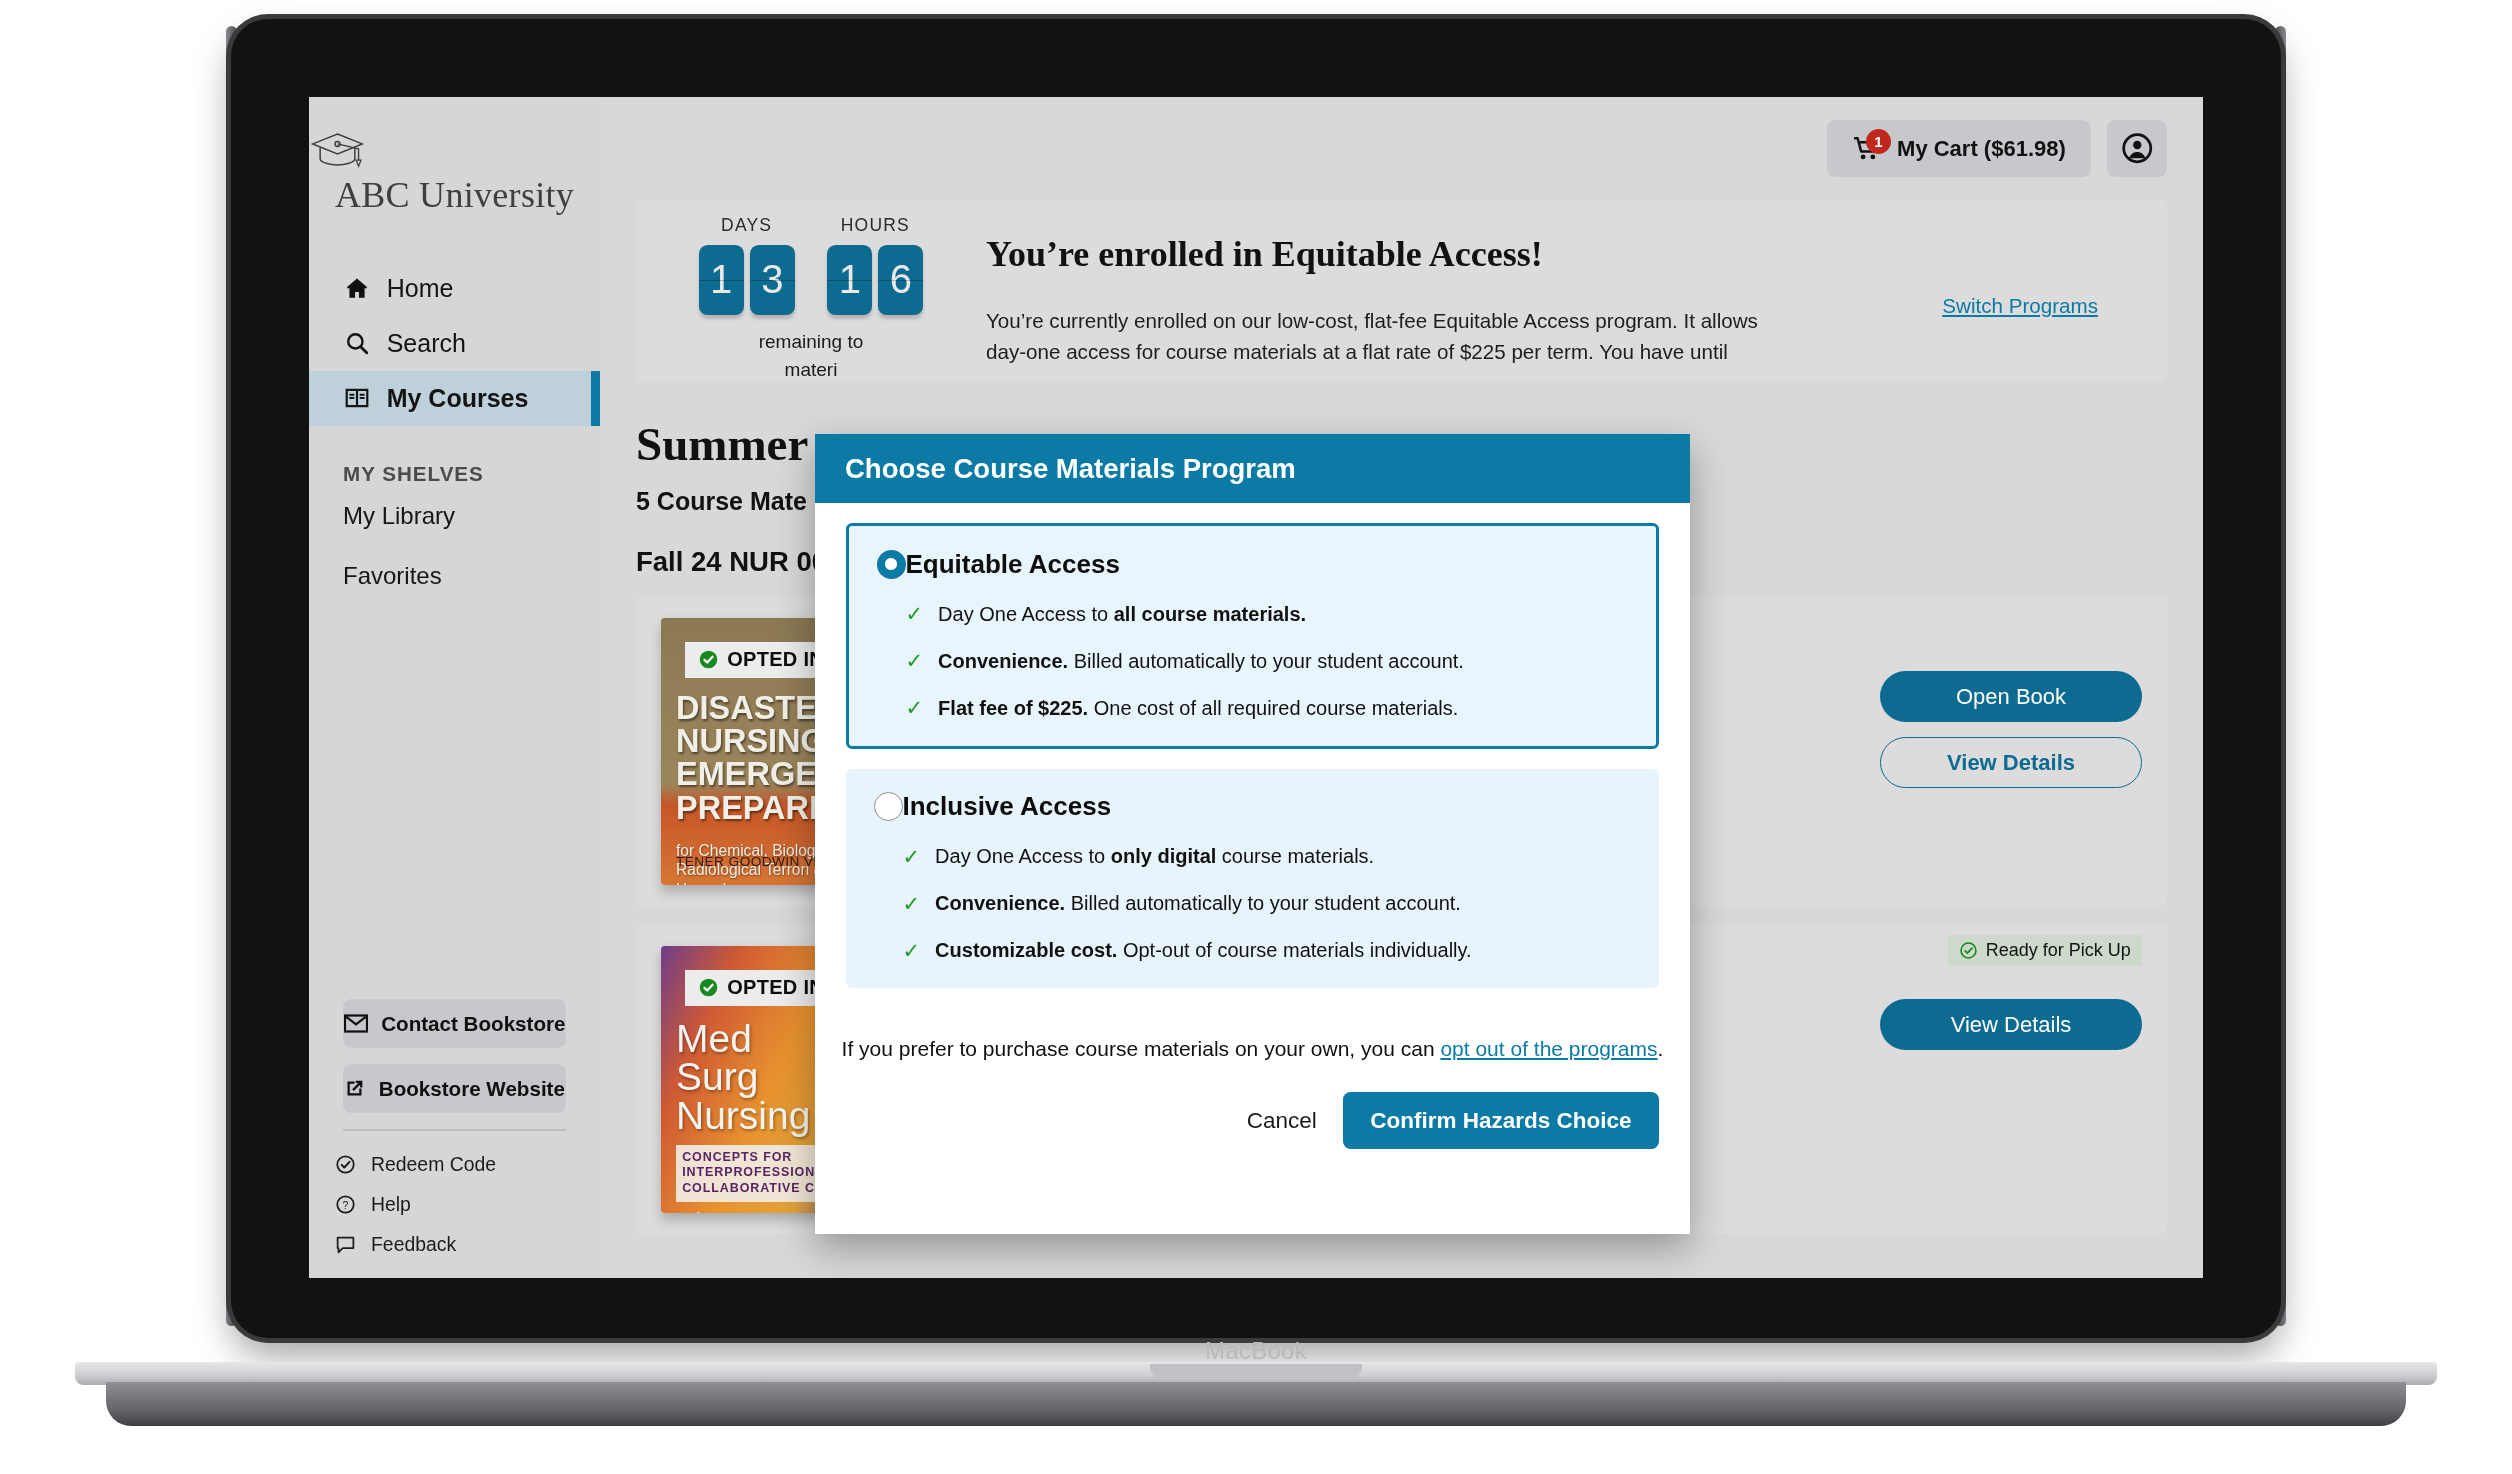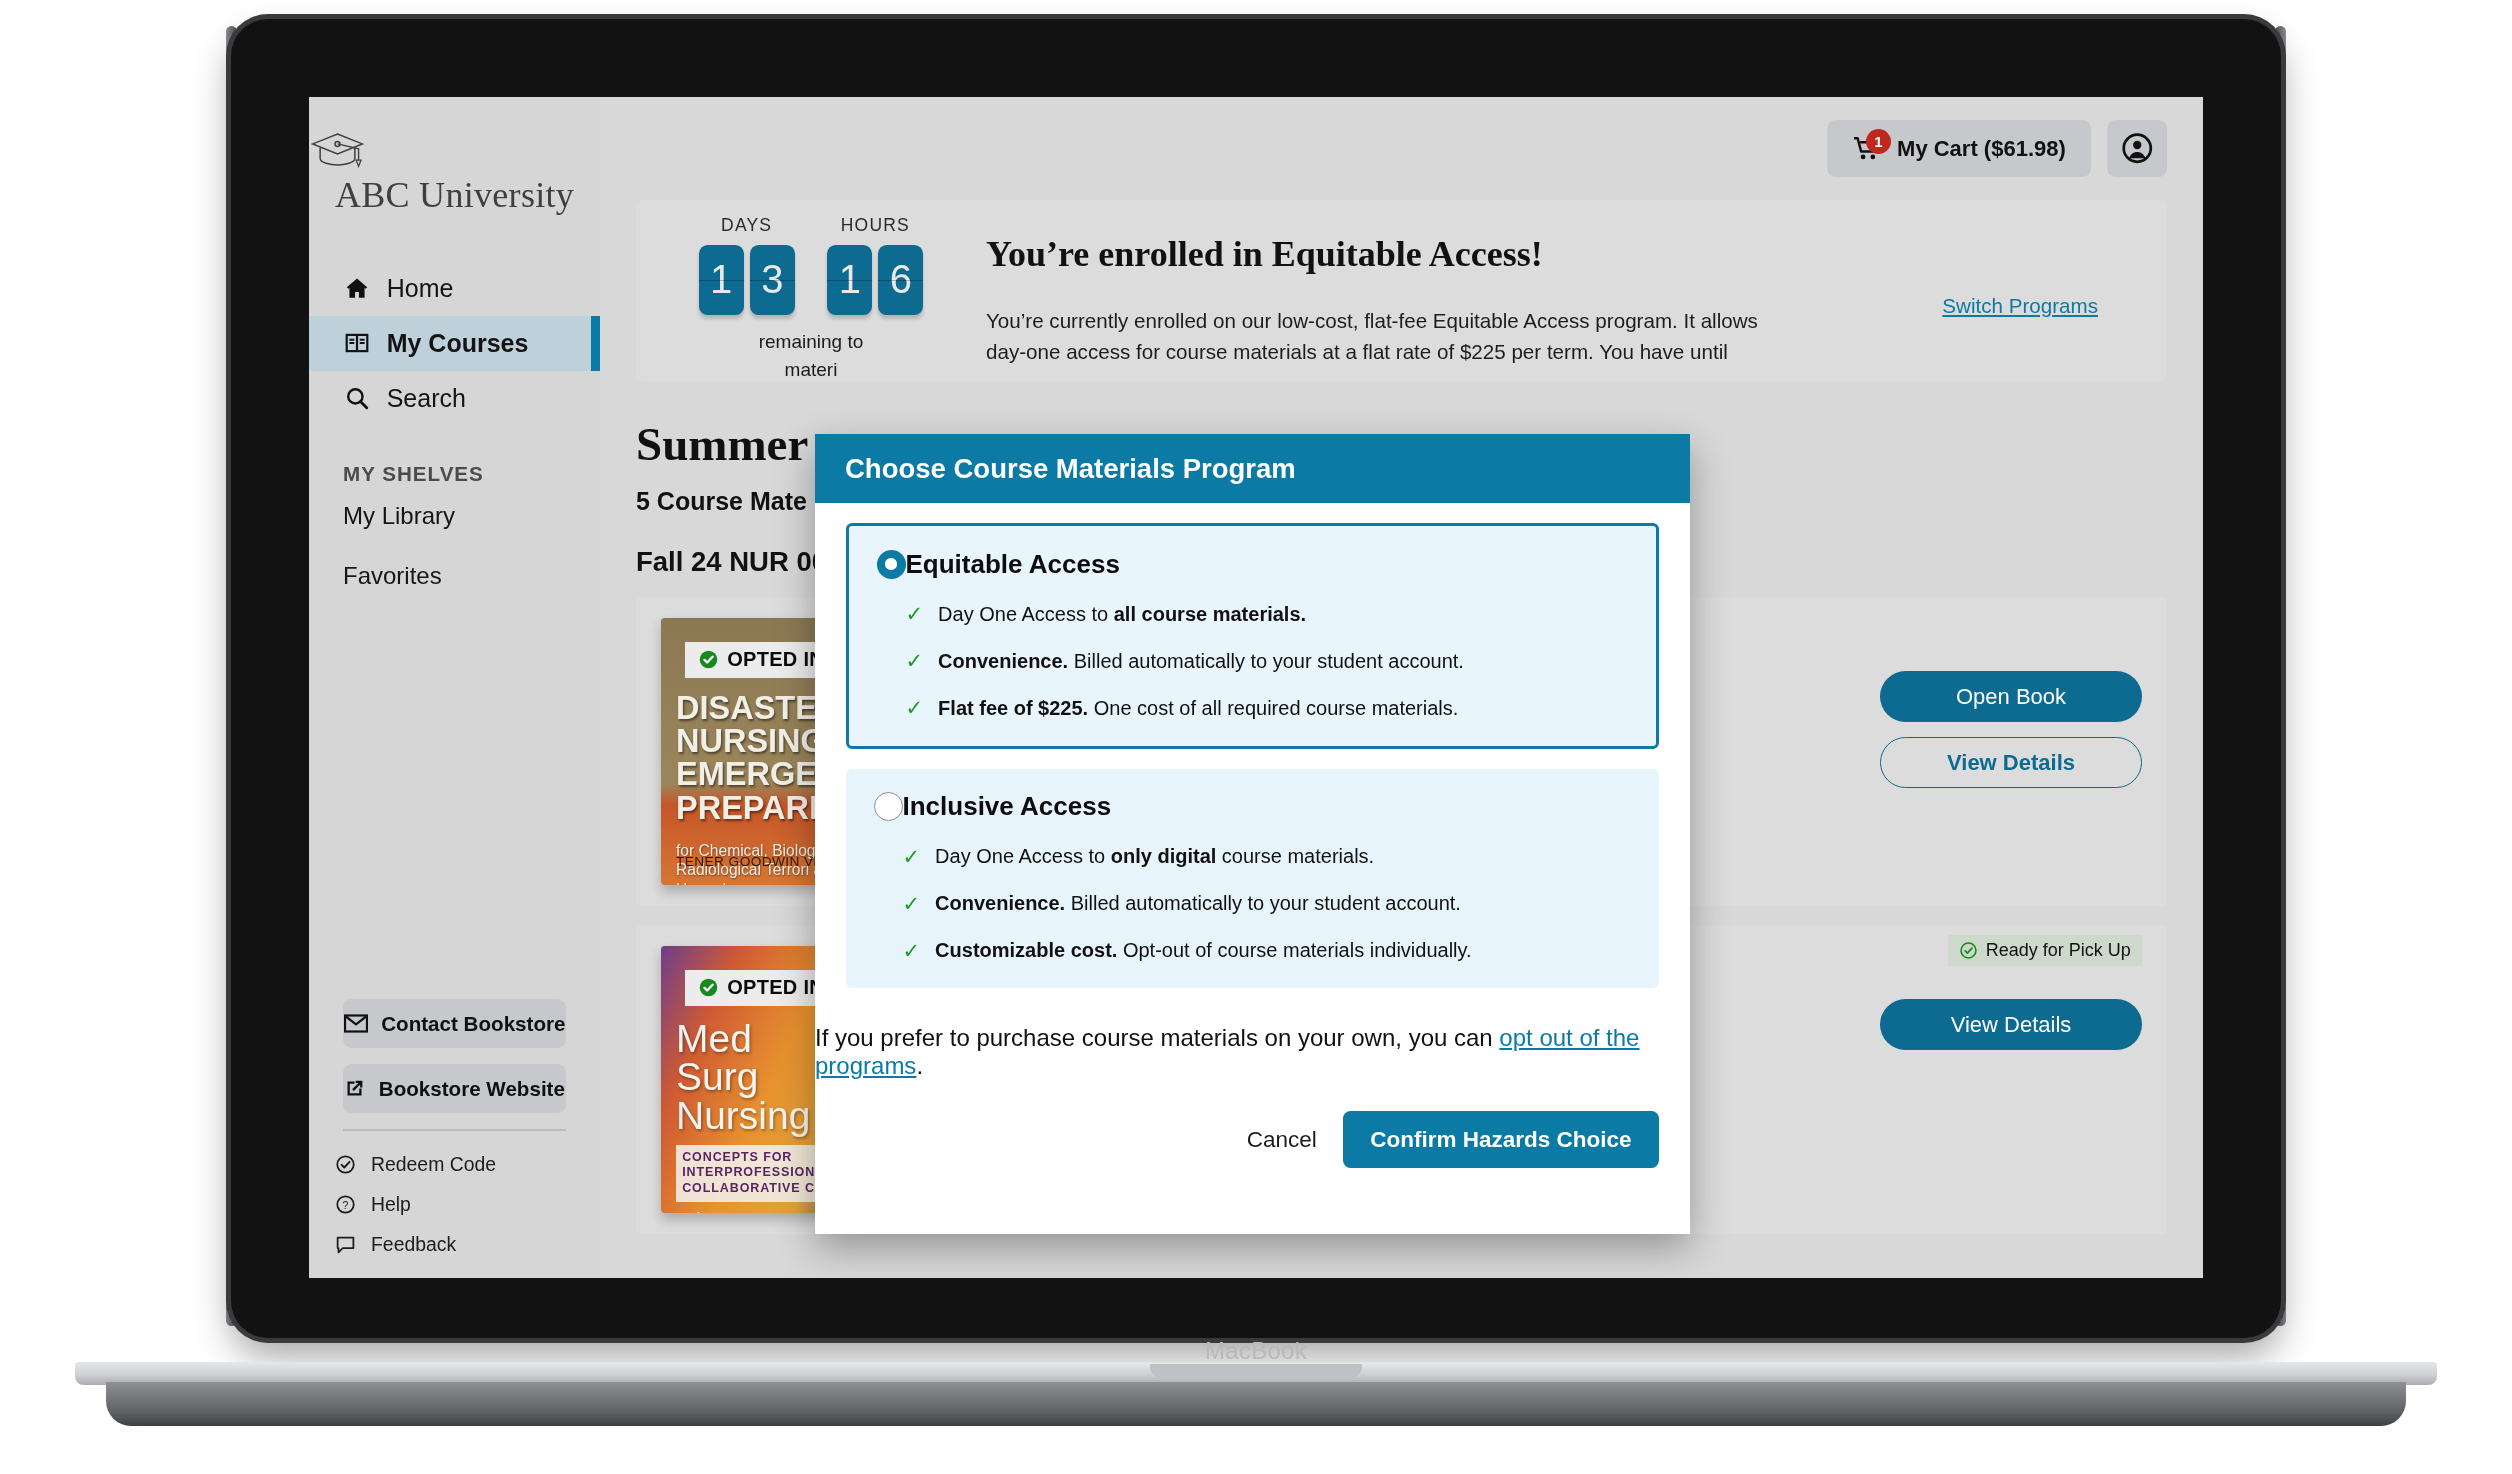--- a/index.html
+++ b/index.html
@@ -208,21 +208,21 @@
     width:29px;height:29px;border-radius:50%;border:1.9px solid #8d8d8d;background:#fff;
     flex:0 0 29px;box-sizing:border-box;cursor:pointer;
   }
   .radio.on{border:none;background:#0b7aa5;display:flex;align-items:center;justify-content:center;}
   .radio.on i{width:11.2px;height:11.2px;border-radius:50%;background:#fff;display:block;}
   .opt-title{font-size:26px;font-weight:bold;color:#0d0d0d;}
   .feat{display:flex;align-items:flex-start;gap:15px;margin-top:21px;padding-left:29px;}
   .check{color:#1a9c22;font-size:21px;line-height:1;flex:0 0 auto;margin-top:2.5px;}
   .feat-text{font-size:20px;color:#111;line-height:1.3;}
   .feat-text b{font-weight:bold;}
-  .optout{text-align:left;font-size:24px;color:#111;margin-top:36px;}
+  .optout{text-align:center;font-size:21px;color:#111;margin-top:49px;}
   .optout a{color:#0b7aa5;text-decoration:underline;cursor:pointer;}
   .modal-actions{
     display:flex;align-items:center;justify-content:flex-end;gap:26px;
     margin-top:31px;padding-right:31px;
   }
   .btn-text{font-size:22.5px;color:#1b1b1b;cursor:pointer;}
   .btn-confirm{
     background:#0b7aa5;color:#fff;border-radius:7.5px;height:57px;padding:0 27.5px;
     display:flex;align-items:center;justify-content:center;font-size:22.5px;font-weight:bold;cursor:pointer;
   }
@@ -259,41 +259,41 @@
 
       <div class="nav">
         <div class="nav-item">
           <span class="nav-icon">
             <svg width="26" height="26" viewBox="0 0 24 24">
                 <path d="M12 3.2 2.6 11.2l1.3 1.5L5 11.8V21h5.2v-5.4h3.6V21H19v-9.2l1.1.9 1.3-1.5z" fill="#111"></path>
               </svg>
           </span>
           <span>Home</span>
         </div>
+        <div class="nav-item">
+          <span class="nav-icon">
+            <svg width="26" height="26" viewBox="0 0 24 24">
+                <circle cx="10.5" cy="10.5" r="6.6" fill="none" stroke="#111" stroke-width="2.2"></circle>
+                <line x1="15.4" y1="15.4" x2="21" y2="21" stroke="#111" stroke-width="2.6" stroke-linecap="round"></line>
+              </svg>
+          </span>
+          <span>Search</span>
+        </div>
         <div class="nav-item active">
           <span class="nav-icon">
             <svg width="26" height="26" viewBox="0 0 24 24">
               <rect x="2.5" y="4.5" width="19" height="15" fill="none" stroke="#111" stroke-width="2"></rect>
               <line x1="12" y1="5.5" x2="12" y2="18.5" stroke="#111" stroke-width="2"></line>
               <line x1="5" y1="9" x2="9.5" y2="9" stroke="#111" stroke-width="1.8"></line>
               <line x1="5" y1="12" x2="9.5" y2="12" stroke="#111" stroke-width="1.8"></line>
               <line x1="14.5" y1="9" x2="19" y2="9" stroke="#111" stroke-width="1.8"></line>
               <line x1="14.5" y1="12" x2="19" y2="12" stroke="#111" stroke-width="1.8"></line>
             </svg>
           </span>
           <span>My Courses</span>
-        </div>
-        <div class="nav-item">
-          <span class="nav-icon">
-            <svg width="26" height="26" viewBox="0 0 24 24">
-                <circle cx="10.5" cy="10.5" r="6.6" fill="none" stroke="#111" stroke-width="2.2"></circle>
-                <line x1="15.4" y1="15.4" x2="21" y2="21" stroke="#111" stroke-width="2.6" stroke-linecap="round"></line>
-              </svg>
-          </span>
-          <span>Search</span>
         </div>
       </div>
 
       <div class="shelves-title">MY SHELVES</div>
       <div class="shelf-item">
         <span>My Library</span>
       </div>
       <div class="shelf-item">
         <span>Favorites</span>
       </div>

